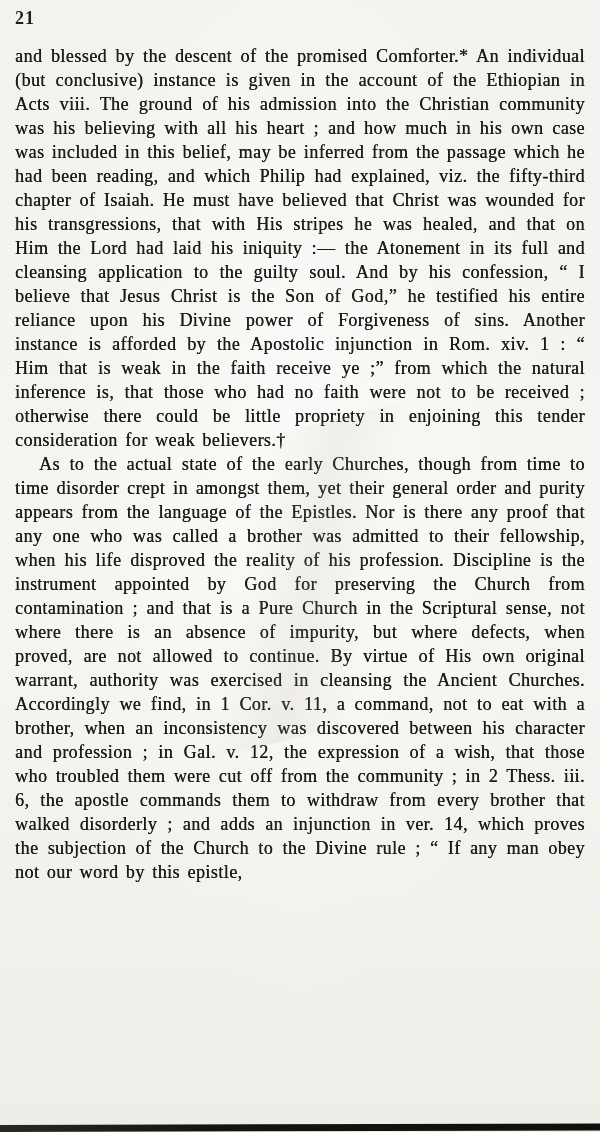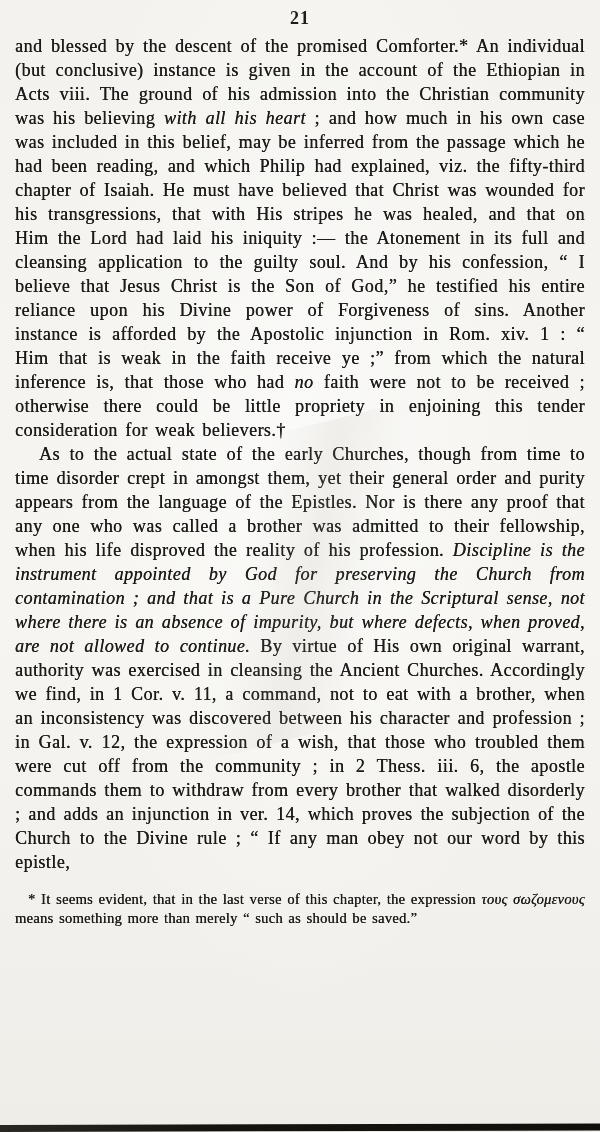--- a/index.html
+++ b/index.html
@@ -22,40 +22,39 @@
   .scan-artifact {
     position: absolute;
     top: 430px; left: -80px;
     width: 780px; height: 300px;
     background: linear-gradient(115deg, transparent 42%, rgba(175,170,158,0.14) 50%, transparent 58%);
     transform: rotate(-14deg);
     pointer-events: none;
   }
 
   .page-number {
-    text-align: center;
     font-size: 18px;
     font-weight: bold;
     letter-spacing: 1px;
-    margin-bottom: 5px;
+    margin-bottom: 15px;
   }
 
   .body-text {
     font-size: 18px;
     line-height: 24px;
     text-align: justify;
     letter-spacing: 0.45px;
     word-spacing: 2.5px;
     text-shadow: 0.25px 0 0 currentColor; 
   }
 
   .para { margin: 0; }
   .para.indent { text-indent: 24px; }
 
-  .it { font-style: italic; }
+  .it { }
 
   .footnotes {
     margin-top: 16px;
     font-size: 14.5px;
     line-height: 18.5px;
     text-align: justify;
     letter-spacing: 0.3px;
     word-spacing: 1.5px;
     text-shadow: 0.2px 0 0 currentColor;
   }
@@ -78,18 +77,17 @@
   <div class="scan-artifact"></div>
 
   <div class="page-number">21</div>
 
   <div class="body-text">
     <p class="para"><span>and blessed by the descent of the promised Comforter.*  An individual (but conclusive) instance is given in the account of the Ethiopian in Acts viii.  The ground of his admission into the Christian community was his believing </span><span class="it">with all his heart</span><span> ; and how much in his own case was included in this belief, may be inferred from the passage which he had been reading, and which Philip had explained, viz. the fifty-third chapter of Isaiah.  He must have believed that Christ was wounded for his transgressions, that with His stripes he was healed, and that on Him the Lord had laid his iniquity :— the Atonement in its full and cleansing application to the guilty soul.  And by his confession, “ I believe that Jesus Christ is the Son of God,” he testified his entire reliance upon his Divine power of Forgiveness of sins.  Another instance is afforded by the Apostolic injunction in Rom. xiv. 1 : “ Him that is weak in the faith receive ye ;” from which the natural inference is, that those who had </span><span class="it">no</span><span> faith were not to be received ; otherwise there could be little propriety in enjoining this tender consideration for weak believers.†</span></p>
     <p class="para indent"><span>As to the actual state of the early Churches, though from time to time disorder crept in amongst them, yet their general order and purity appears from the language of the Epistles.  Nor is there any proof that any one who was called a brother was admitted to their fellowship, when his life disproved the reality of his profession.  </span><span class="it">Discipline is the instrument appointed by God for preserving the Church from contamination ; and that is a Pure Church in the Scriptural sense, not where there is an absence of impurity, but where defects, when proved, are not allowed to continue.</span><span>  By virtue of His own original warrant, authority was exercised in cleansing the Ancient Churches.  Accordingly we find, in 1 Cor. v. 11, a command, not to eat with a brother, when an inconsistency was discovered between his character and profession ; in Gal. v. 12, the expression of a wish, that those who troubled them were cut off from the community ; in 2 Thess. iii. 6, the apostle commands them to withdraw from every brother that walked disorderly ; and adds an injunction in ver. 14, which proves the subjection of the Church to the Divine rule ; “ If any man obey not our word by this epistle,</span></p>
   </div>
 
   <div class="footnotes">
-    <p class="footnote"><span>*  It seems evident, that in the last verse of this chapter, the expression </span><span class="it">τους σωζομενους</span><span> means something more than merely “ such as should be saved.”</span></p>
   </div>
 
   <div class="scan-edge"></div>
 
 </div>
 
 </body></html>

